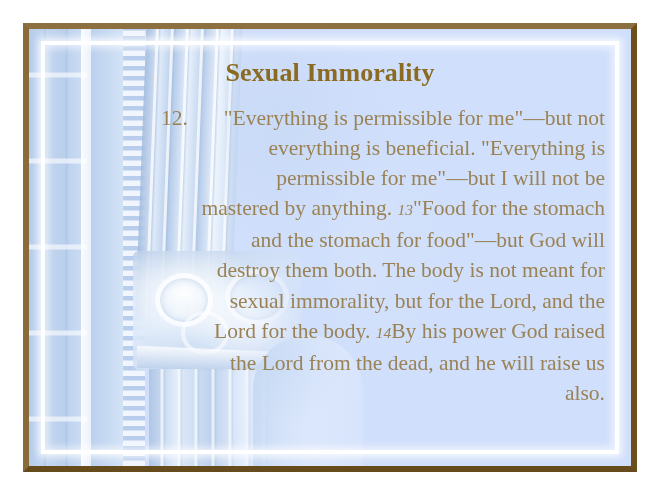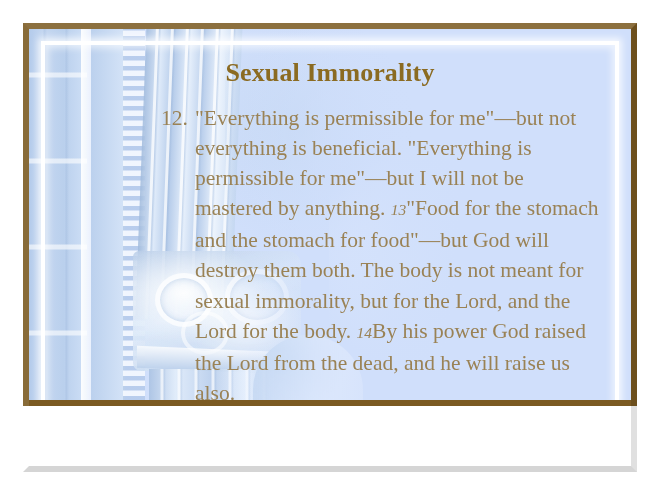--- a/index.html
+++ b/index.html
@@ -23,21 +23,21 @@
     background: #ffffff;
     box-sizing: border-box;
   }
 
   
   #frame {
     position: absolute;
     left: 23px;
     top: 23px;
     width: 614px;
-    height: 383px;
+    height: 449px;
     box-sizing: border-box;
     border: 6px solid #0f172a;
     background: #d0dffb;
     overflow: hidden;
   }
   
   #frame-bevel {
     position: absolute;
     left: 23px;
     top: 23px;
@@ -278,20 +278,21 @@
     letter-spacing: 0.1px;
     line-height: 1.1;
     white-space: nowrap;
   }
 
   #body-block {
     position: absolute;
     left: 132px;
     top: 74px;
     width: 444px;
+    text-align: right;
   }
 
   .para {
     position: relative;
     padding-left: 34px;
     font-size: 21.5px;
     line-height: 30.1px;
     color: #9a8255;
   }
   .para-marker {

